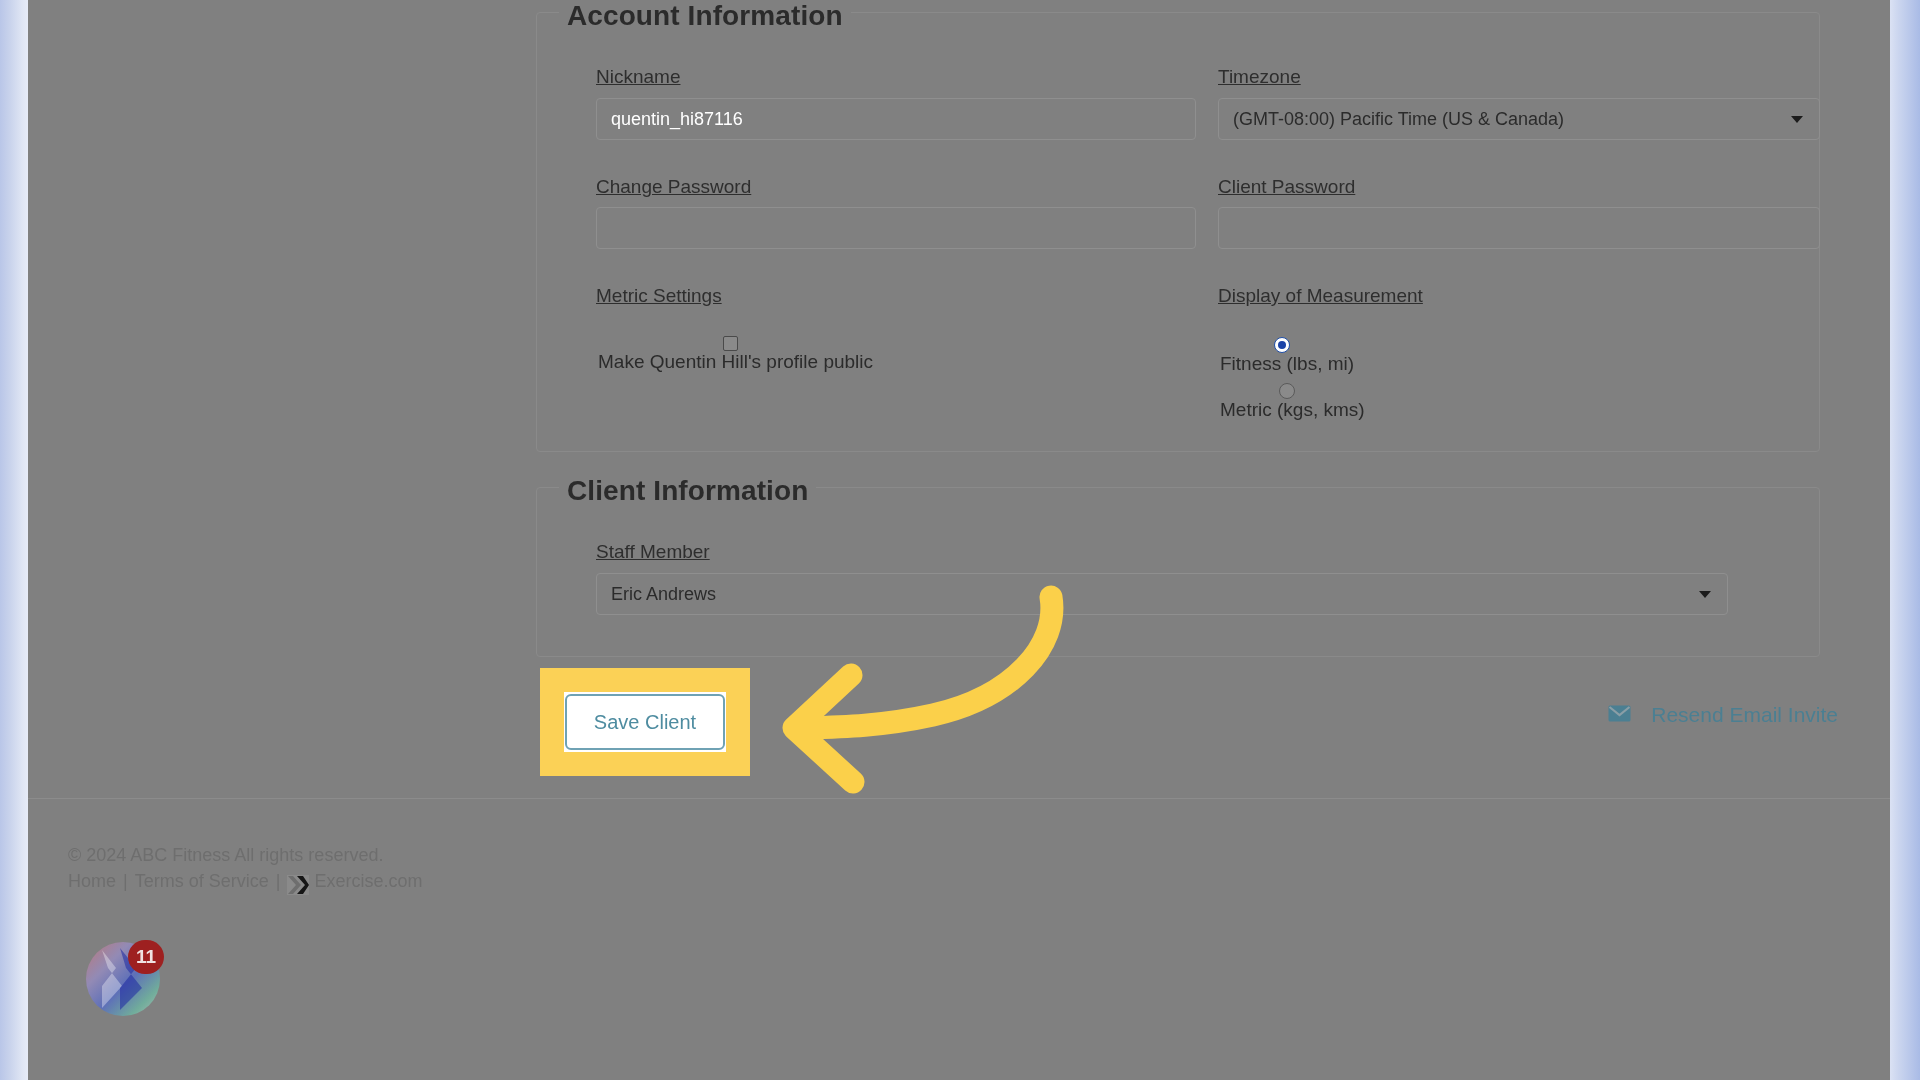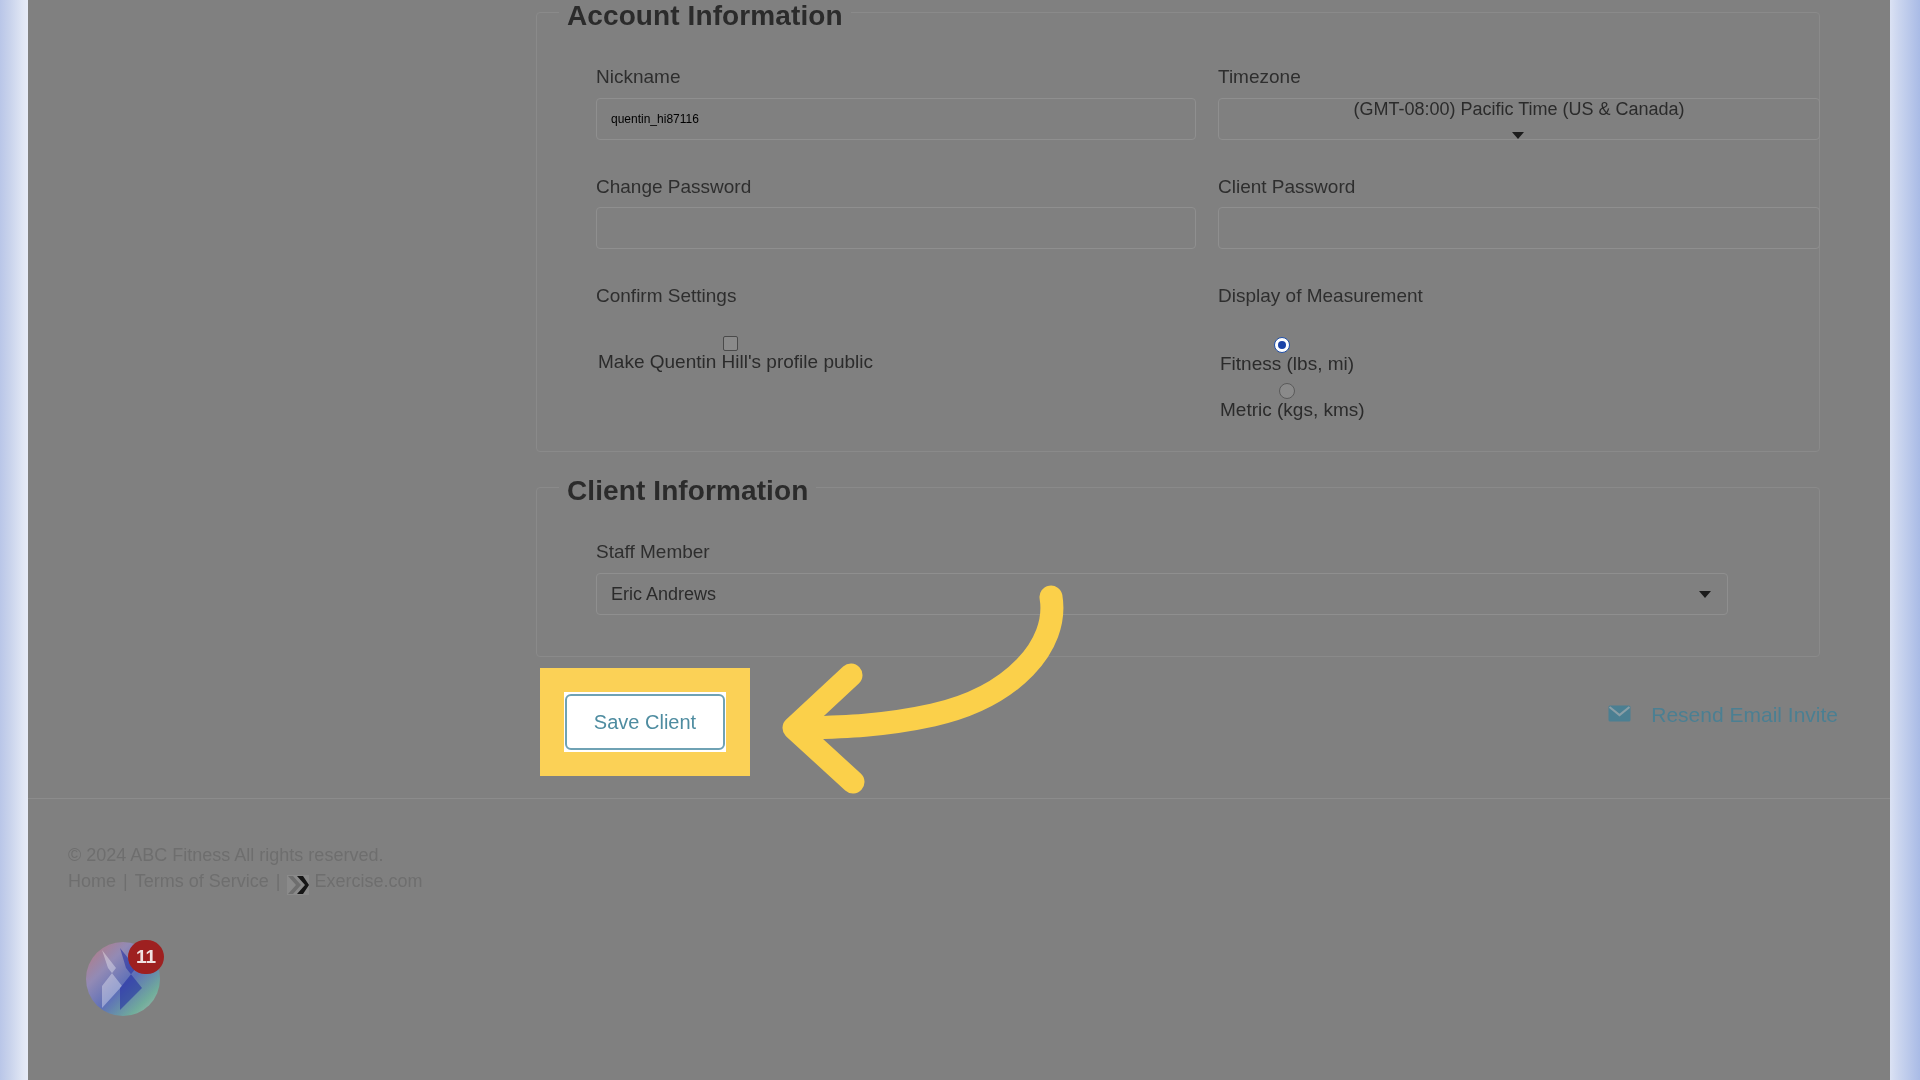--- a/index.html
+++ b/index.html
@@ -50,29 +50,30 @@
     color: #2b2b2b;
     letter-spacing: .1px;
     white-space: nowrap;
   }
 
   .field-label {
     position: absolute;
     font-size: 19px;
     color: #2e2e2e;
     white-space: nowrap;
+    text-decoration: underline;
   }
 
   .text-input {
     position: absolute;
     background: transparent;
     border: 1px solid #8f8f8f;
     border-radius: 4px;
-    font-size: 12px;
-    color: #000000;
+    font-size: 18px;
+    color: #ffffff;
     padding: 0 14px;
     line-height: 40px;
     height: 42px;
     font-family: "Liberation Sans", sans-serif;
     display: flex;
     align-items: center;
     outline: none;
   }
 
   .select-input {
@@ -258,32 +259,32 @@
   <div id="content-area">
 
     <div class="fieldset" style="left:508px; top:12px; width:1284px; height:440px;">
       <div class="legend">Account Information</div>
     </div>
 
     <div class="field-label" style="left:568px; top:66px;">Nickname</div>
     <div class="text-input" style="left:568px; top:98px; width:600px;" placeholder="">quentin_hi87116</div>
 
     <div class="field-label" style="left:1190px; top:66px;">Timezone</div>
-    <div class="select-input" style="left:1190px; top:98px; width:602px;flex-direction:column;">
+    <div class="select-input" style="left:1190px; top:98px; width:602px;">
       <span>(GMT-08:00) Pacific Time (US &amp; Canada)</span>
       <span class="caret"></span>
     </div>
 
     <div class="field-label" style="left:568px; top:176px;">Change Password</div>
     <div class="text-input" style="left:568px; top:207px; width:600px;" placeholder=""></div>
 
     <div class="field-label" style="left:1190px; top:176px;">Client Password</div>
     <div class="text-input" style="left:1190px; top:207px; width:602px;" placeholder=""></div>
 
-    <div class="field-label" style="left:568px; top:285px;">Confirm Settings</div>
+    <div class="field-label" style="left:568px; top:285px;">Metric Settings</div>
     <div class="check-row" style="left:570px; top:336px;">
       <span class="cb-box"></span>
       <span>Make Quentin Hill's profile public</span>
     </div>
 
     <div class="field-label" style="left:1190px; top:285px;">Display of Measurement</div>
 
     <div class="radio-row" style="left:1192px; top:337px;">
       <span class="rb-box on"></span>
       <span>Fitness (lbs, mi)</span>

